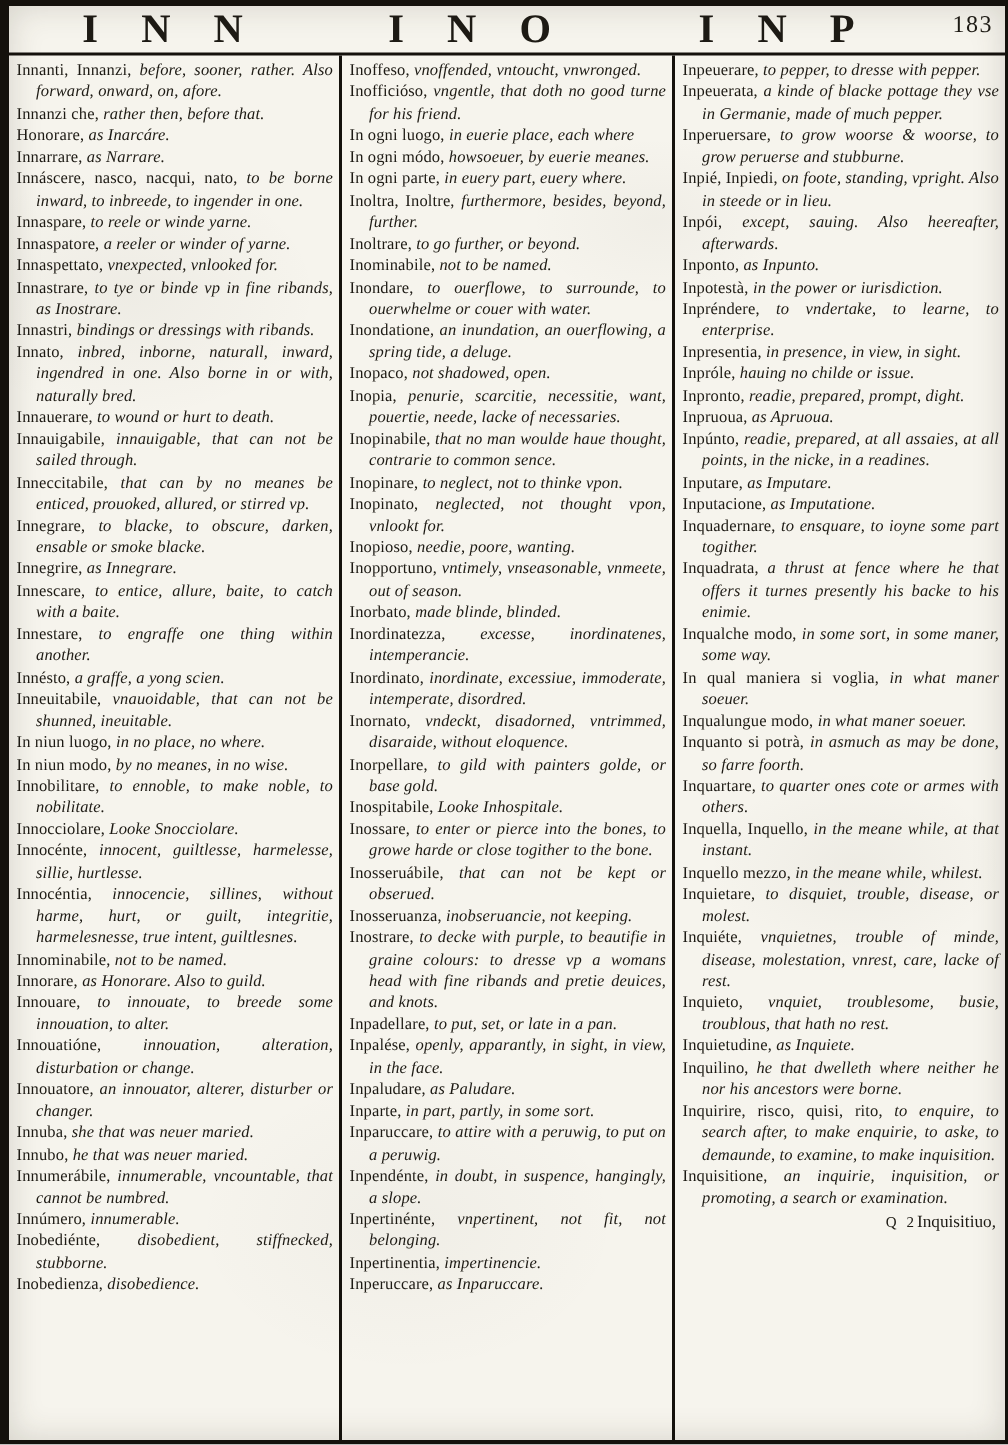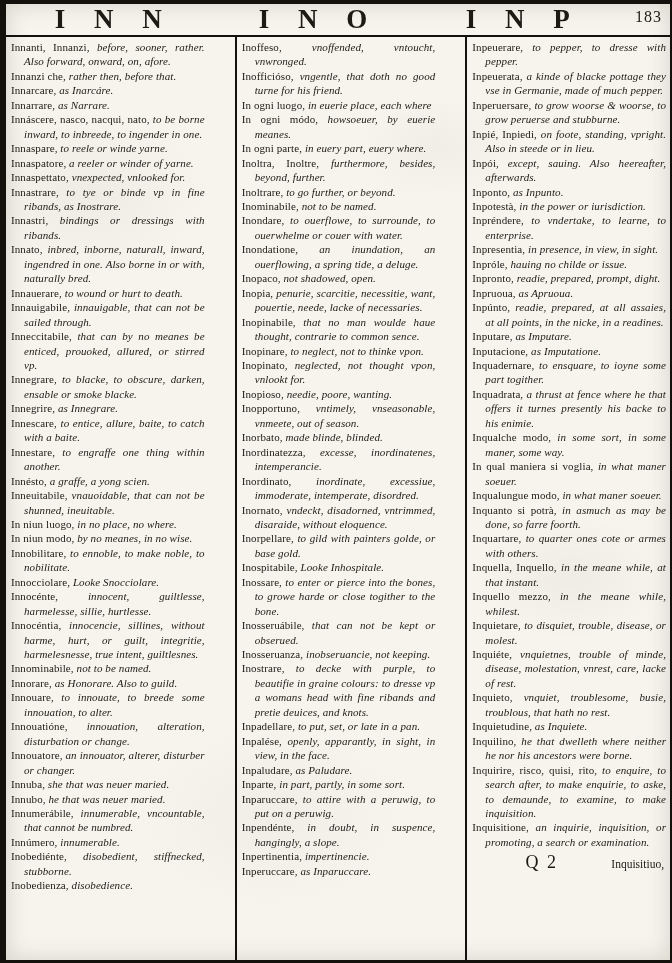--- a/index.html
+++ b/index.html
@@ -50,21 +50,20 @@
     right: 8px;
     top: 4px;
     font-size: 16px;
     font-weight: normal;
     letter-spacing: 1px;
   }
   .columns {
     display: flex;
     height: calc(100% - 33px);
     box-sizing: border-box;
-    gap: 26px;
   }
   .col {
     flex: 1;
     box-sizing: border-box;
     padding: 3px 4px 0 5px;
     overflow: hidden;
   }
   .col + .col { border-left: 2px solid var(--frame); }
   .entry {
     margin: 0;
@@ -76,38 +75,38 @@
     letter-spacing: 0.1px;
   }
   .term { font-style: normal; }
   .def { font-style: italic; }
   .footer-line {
     display: flex;
     align-items: baseline;
     margin-top: 3px;
     font-size: 12px;
   }
-  .signature { flex: 1; text-align: center; font-size: 18px; letter-spacing: 2px; }
+  .signature { flex: 1; text-align: right; font-size: 10px; letter-spacing: 2px; }
   .catchword { font-size: 11.5px; padding-right: 2px; }
 </style>
 </head>
 <body>
 
 <div class="page">
   <div class="header">
     <div class="head-cell">I N N</div>
     <div class="head-cell">I N O</div>
     <div class="head-cell last">I N P</div>
     <div class="page-number">183</div>
   </div>
   <div class="columns">
     <div class="col">
         <p class="entry"><span class="term">Innanti, Innanzi,</span><span class="def"> before, sooner, rather. Also forward, onward, on, afore.</span></p>
         <p class="entry"><span class="term">Innanzi che,</span><span class="def"> rather then, before that.</span></p>
-        <p class="entry"><span class="term">Innarcare,</span><span class="def"> as Inarcáre.</span></p>
+        <p class="entry"><span class="term">Honorare,</span><span class="def"> as Inarcáre.</span></p>
         <p class="entry"><span class="term">Innarrare,</span><span class="def"> as Narrare.</span></p>
         <p class="entry"><span class="term">Innáscere, nasco, nacqui, nato,</span><span class="def"> to be borne inward, to inbreede, to ingender in one.</span></p>
         <p class="entry"><span class="term">Innaspare,</span><span class="def"> to reele or winde yarne.</span></p>
         <p class="entry"><span class="term">Innaspatore,</span><span class="def"> a reeler or winder of yarne.</span></p>
         <p class="entry"><span class="term">Innaspettato,</span><span class="def"> vnexpected, vnlooked for.</span></p>
         <p class="entry"><span class="term">Innastrare,</span><span class="def"> to tye or binde vp in fine ribands, as Inostrare.</span></p>
         <p class="entry"><span class="term">Innastri,</span><span class="def"> bindings or dressings with ribands.</span></p>
         <p class="entry"><span class="term">Innato,</span><span class="def"> inbred, inborne, naturall, inward, ingendred in one. Also borne in or with, naturally bred.</span></p>
         <p class="entry"><span class="term">Innauerare,</span><span class="def"> to wound or hurt to death.</span></p>
         <p class="entry"><span class="term">Innauigabile,</span><span class="def"> innauigable, that can not be sailed through.</span></p>
@@ -163,20 +162,21 @@
         <p class="entry"><span class="term">Inossare,</span><span class="def"> to enter or pierce into the bones, to growe harde or close togither to the bone.</span></p>
         <p class="entry"><span class="term">Inosseruábile,</span><span class="def"> that can not be kept or obserued.</span></p>
         <p class="entry"><span class="term">Inosseruanza,</span><span class="def"> inobseruancie, not keeping.</span></p>
         <p class="entry"><span class="term">Inostrare,</span><span class="def"> to decke with purple, to beautifie in graine colours: to dresse vp a womans head with fine ribands and pretie deuices, and knots.</span></p>
         <p class="entry"><span class="term">Inpadellare,</span><span class="def"> to put, set, or late in a pan.</span></p>
         <p class="entry"><span class="term">Inpalése,</span><span class="def"> openly, apparantly, in sight, in view, in the face.</span></p>
         <p class="entry"><span class="term">Inpaludare,</span><span class="def"> as Paludare.</span></p>
         <p class="entry"><span class="term">Inparte,</span><span class="def"> in part, partly, in some sort.</span></p>
         <p class="entry"><span class="term">Inparuccare,</span><span class="def"> to attire with a peruwig, to put on a peruwig.</span></p>
         <p class="entry"><span class="term">Inpendénte,</span><span class="def"> in doubt, in suspence, hangingly, a slope.</span></p>
+        <p class="entry"><span class="term">Inpertinénte,</span><span class="def"> vnpertinent, not fit, not belonging.</span></p>
         <p class="entry"><span class="term">Inpertinentia,</span><span class="def"> impertinencie.</span></p>
         <p class="entry"><span class="term">Inperuccare,</span><span class="def"> as Inparuccare.</span></p>
       </div>
     <div class="col">
     <p class="entry"><span class="term">Inpeuerare,</span><span class="def"> to pepper, to dresse with pepper.</span></p>
         <p class="entry"><span class="term">Inpeuerata,</span><span class="def"> a kinde of blacke pottage they vse in Germanie, made of much pepper.</span></p>
         <p class="entry"><span class="term">Inperuersare,</span><span class="def"> to grow woorse &amp; woorse, to grow peruerse and stubburne.</span></p>
         <p class="entry"><span class="term">Inpié, Inpiedi,</span><span class="def"> on foote, standing, vpright. Also in steede or in lieu.</span></p>
         <p class="entry"><span class="term">Inpói,</span><span class="def"> except, sauing. Also heereafter, afterwards.</span></p>
         <p class="entry"><span class="term">Inponto,</span><span class="def"> as Inpunto.</span></p>

